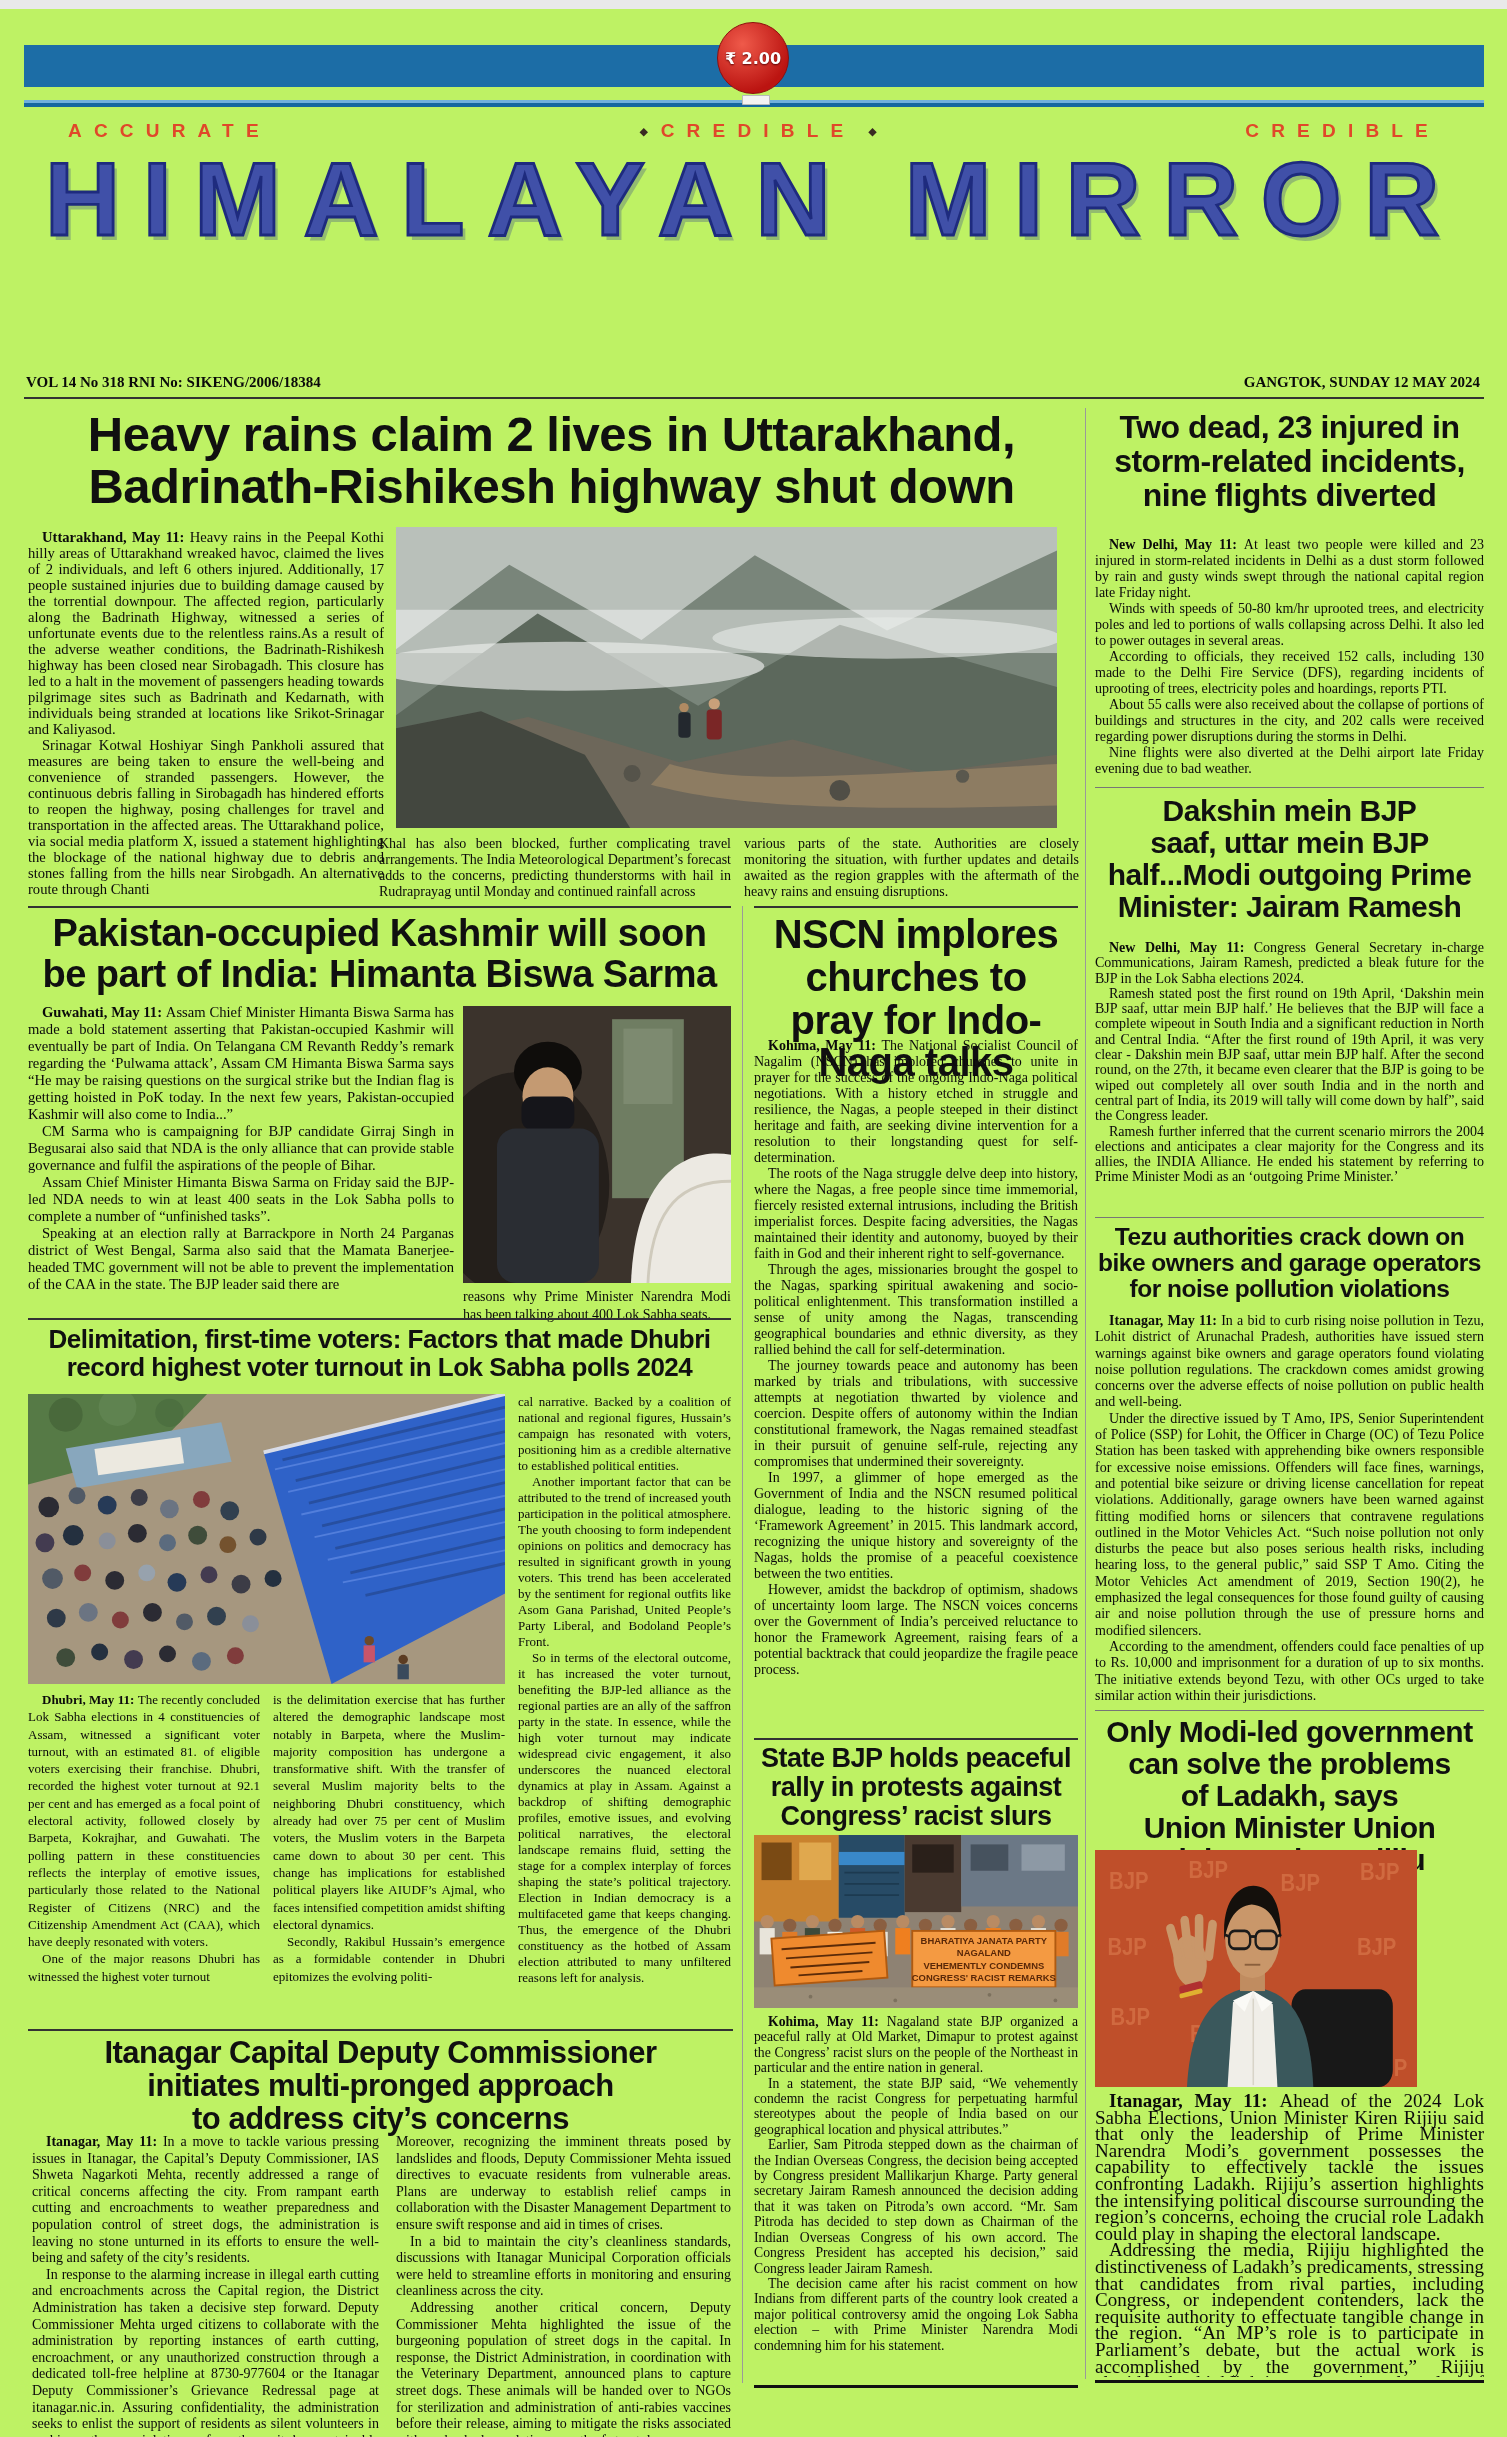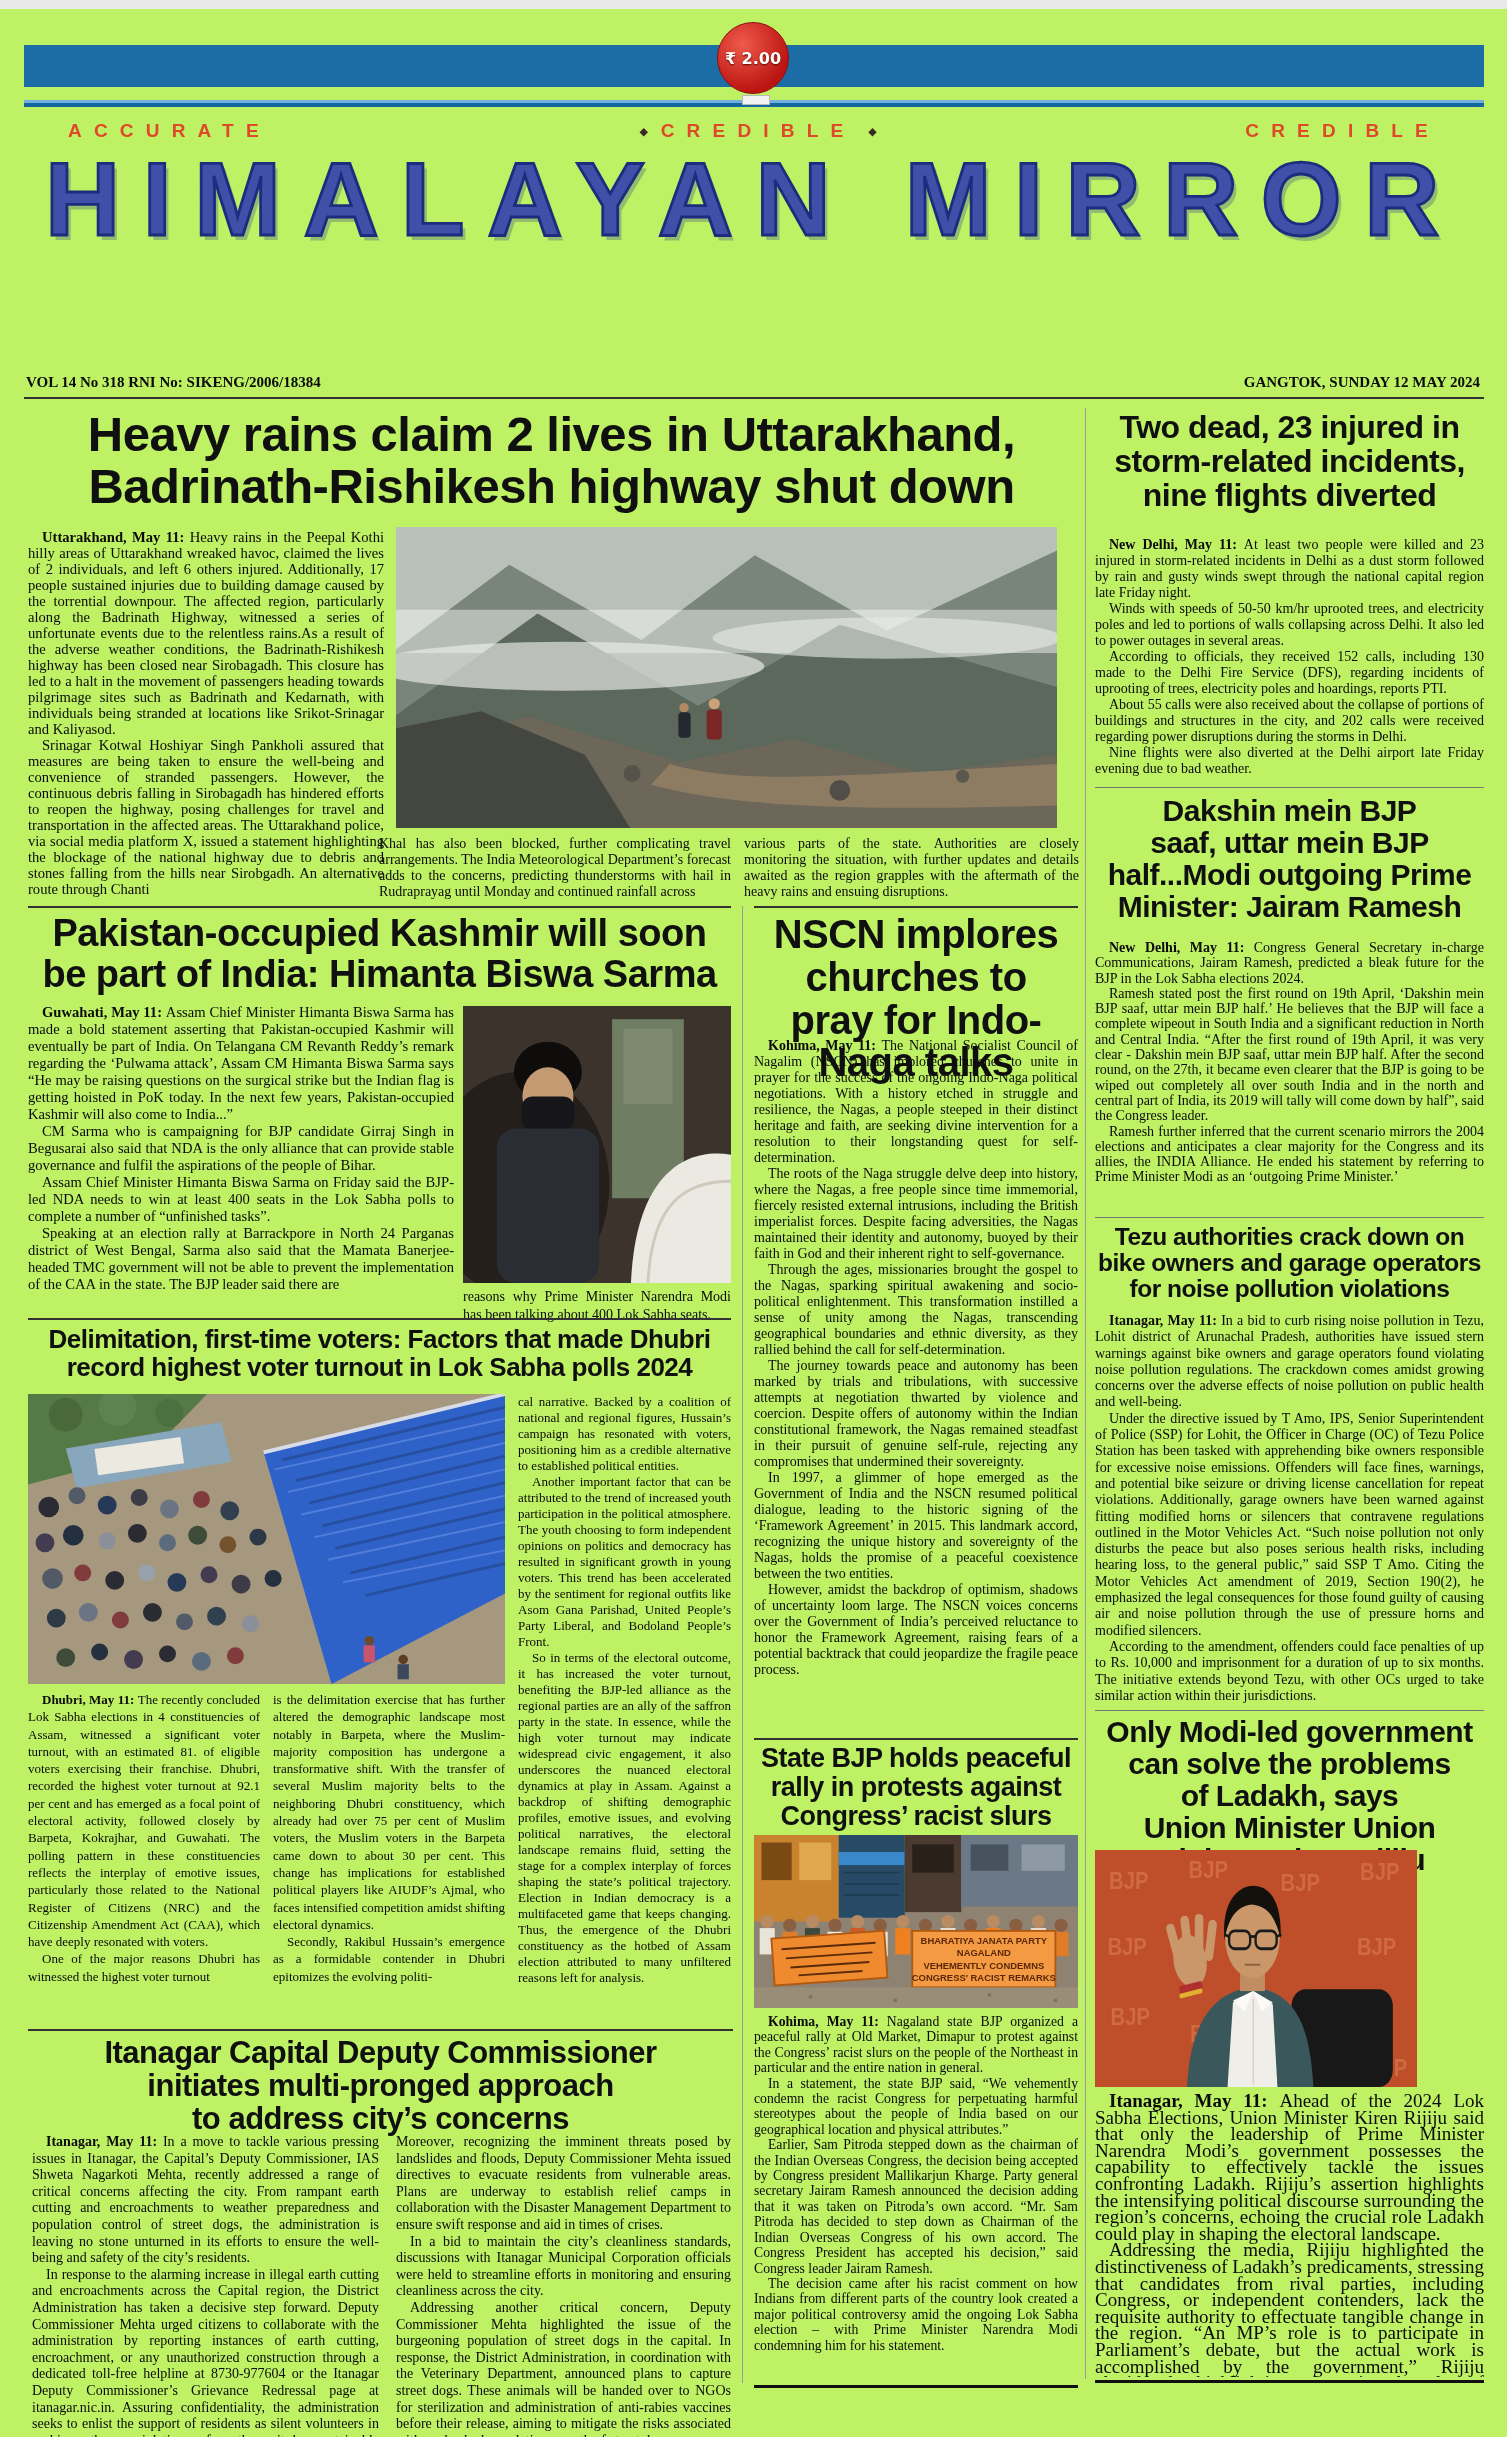--- a/index.html
+++ b/index.html
@@ -322,21 +322,21 @@
         <p>Earlier, Sam Pitroda stepped down as the chairman of the Indian Overseas Congress, the decision being accepted by Congress president Mallikarjun Kharge. Party general secretary Jairam Ramesh announced the decision adding that it was taken on Pitroda’s own accord.  “Mr. Sam Pitroda has decided to step down as Chairman of the Indian Overseas Congress of his own accord. The Congress President has accepted his decision,” said Congress leader Jairam Ramesh.</p>
         <p>The decision came after his racist comment on how Indians from different parts of the country look created a major political controversy amid the ongoing Lok Sabha election – with Prime Minister Narendra Modi condemning him for his statement.</p>
       </div>
   </section>
   <div class="abs rule-heavy" style="left:754px;top:2376px;width:324px;height:2.8px"></div>
 
   <section>
     <h2 class="abs hl" style="left:1095px;top:401px;width:389px;font-size:32px">Two dead, 23 injured in storm-related incidents, nine flights diverted</h2>
     <div class="abs body" style="left:1095px;top:528px;width:389px;height:247px;font-size:14px;line-height:16px">
         <p><b class="dl">New Delhi, May 11: </b>At least two people were killed and 23 injured in storm-related incidents in Delhi as a dust storm followed by rain and gusty winds swept through the national capital region late Friday night.</p>
-        <p>Winds with speeds of 50-50 km/hr uprooted trees, and electricity poles and led to portions of walls collapsing across Delhi. It also led to power outages in several areas.</p>
+        <p>Winds with speeds of 50-80 km/hr uprooted trees, and electricity poles and led to portions of walls collapsing across Delhi. It also led to power outages in several areas.</p>
         <p>According to officials, they received 152 calls, including 130 made to the Delhi Fire Service (DFS), regarding incidents of uprooting of trees, electricity poles and hoardings, reports PTI.</p>
         <p>About 55 calls were also received about the collapse of portions of buildings and structures in the city, and 202 calls were received regarding power disruptions during the storms in Delhi.</p>
         <p>Nine flights were also diverted at the Delhi airport late Friday evening due to bad weather.</p>
       </div>
   </section>
   <div class="abs rule-light" style="left:1095px;top:778px;width:389px;height:0.9px"></div>
 
   <section>
     <h2 class="abs hl" style="left:1095px;top:786px;width:389px;font-size:30px">Dakshin mein BJP saaf, uttar mein BJP half...Modi outgoing Prime Minister: Jairam Ramesh</h2>
     <div class="abs body" style="left:1095px;top:931px;width:389px;height:275px;font-size:14px;line-height:15.3px">

